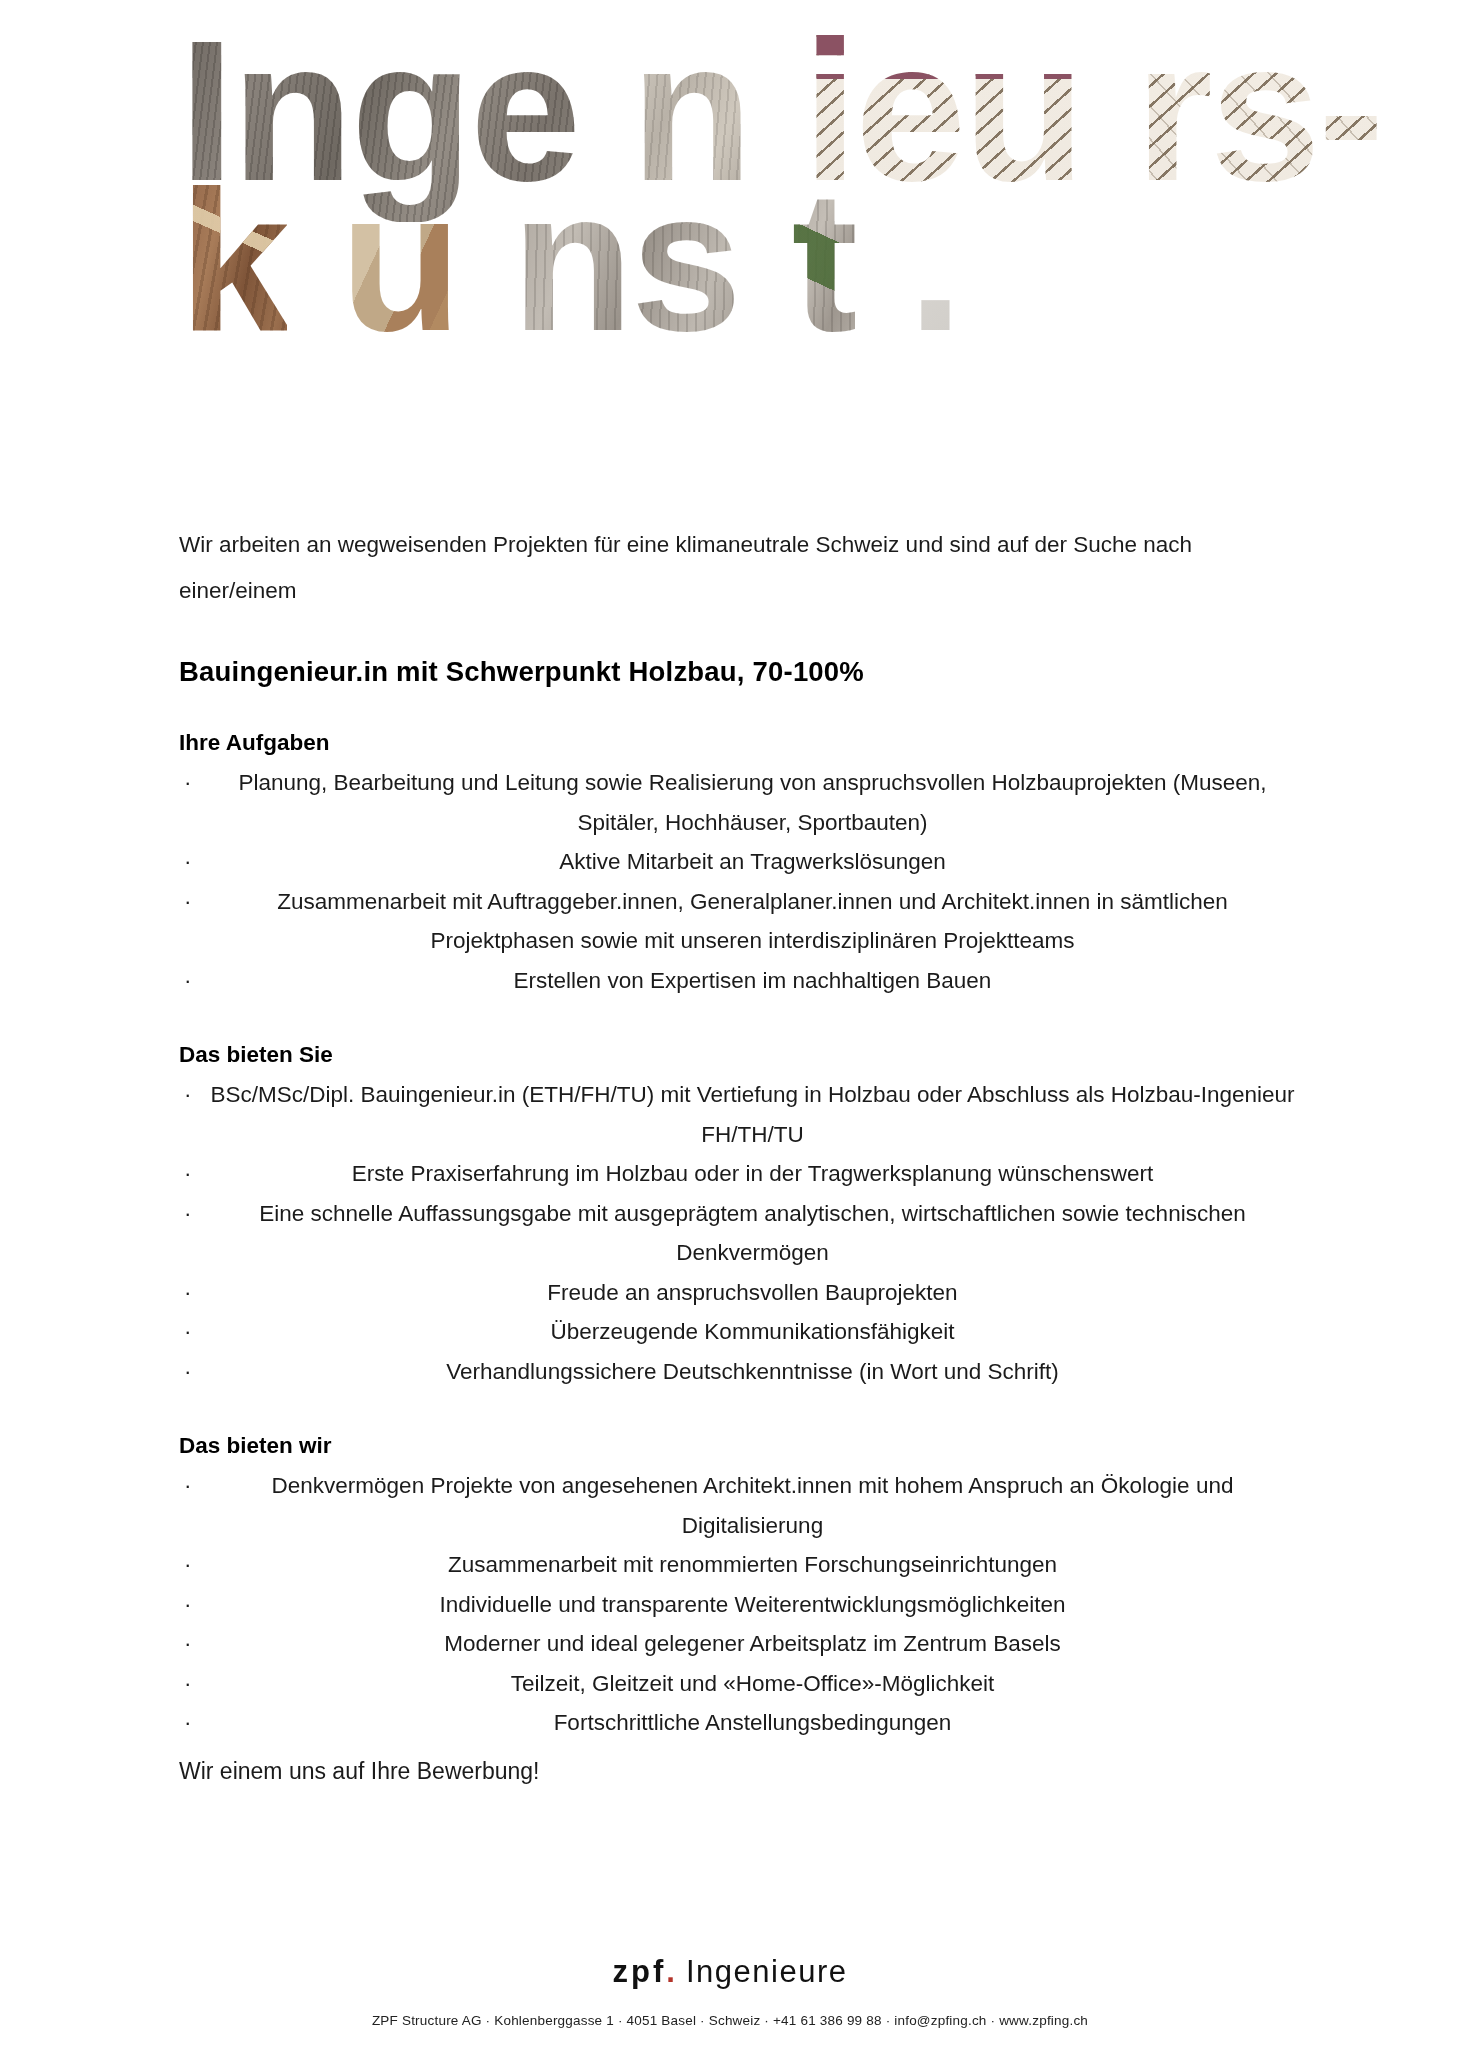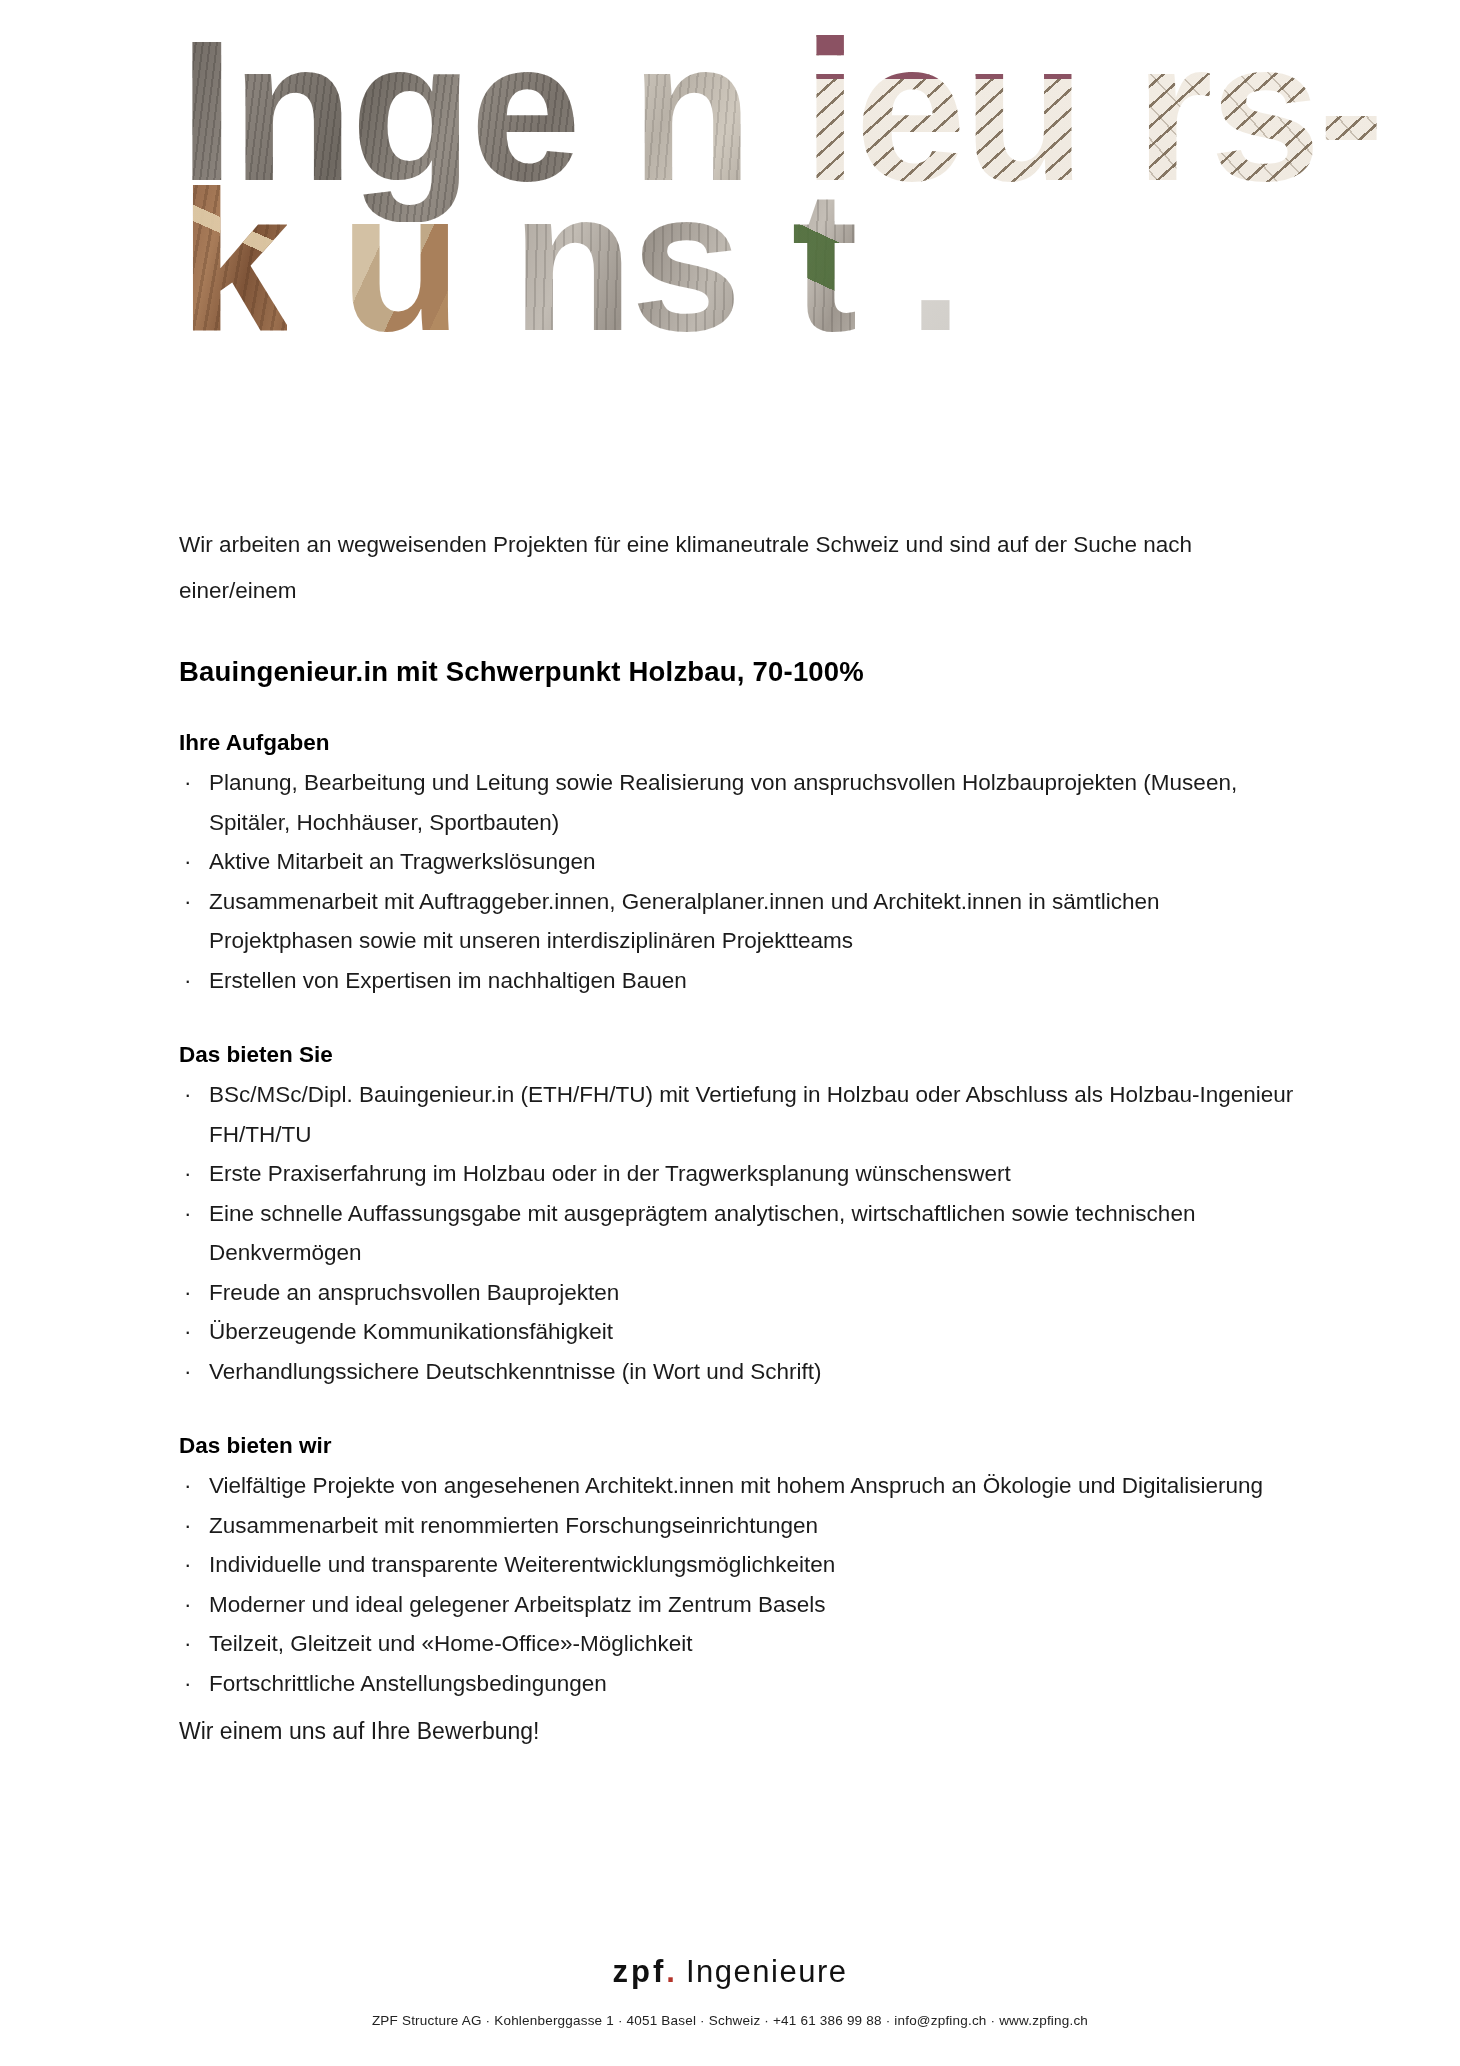--- a/index.html
+++ b/index.html
@@ -43,21 +43,21 @@
     linear-gradient(110deg,#aaa49c 0%,#c4beb6 40%,#9e978f 70%,#b8b2aa 100%);}
   .tex-dot{background-image:linear-gradient(135deg,#dedbd7,#cfccc7);}
 
   
   .intro{font-size:22.5px;line-height:46px;margin:186px 0 0;max-width:1215px;}
   .job-title{font-size:27.5px;font-weight:700;margin:42px 0 16px;color:#000;letter-spacing:.2px;}
   .sec{margin-top:42px;}
   .sec h3{font-size:22.5px;font-weight:700;margin:0 0 7px;color:#000;}
   .row{display:flex;font-size:22.5px;line-height:39.5px;}
   .dot{flex:0 0 30px;width:30px;padding-left:5px;box-sizing:border-box;}
-  .txt{flex:1;max-width:1178px;}
+  .txt{flex:1;max-width:1178px;text-align:center;}
   .closing{font-size:23px;line-height:56px;margin:0;max-width:1215px;}
   .closing.first{margin-top:30px;}
 
   
   .footer{position:absolute;left:0;right:0;bottom:0;text-align:center;}
   .zpf{font-size:31px;line-height:36px;}
   .zpf-bold{font-weight:700;letter-spacing:3px;color:#111;}
   .zpf-dot{font-weight:700;color:#b3342a;margin-right:11px;}
   .zpf-rest{font-weight:400;letter-spacing:1.5px;color:#111;}
   .addr{margin-top:23px;margin-bottom:38px;font-size:13.5px;color:#222;letter-spacing:.2px;}
@@ -160,21 +160,21 @@
           </div>
         </div>
     </section>
 
     <section class="sec">
       <h3>Das bieten wir</h3>
       <div class="list">
 
           <div class="row">
             <span class="dot">·</span>
-            <span class="txt">Vielfältige Projekte von angesehenen Architekt.innen mit hohem Anspruch an Ökologie und Digitalisierung</span>
+            <span class="txt">Denkvermögen Projekte von angesehenen Architekt.innen mit hohem Anspruch an Ökologie und Digitalisierung</span>
           </div>
 
           <div class="row">
             <span class="dot">·</span>
             <span class="txt">Zusammenarbeit mit renommierten Forschungseinrichtungen</span>
           </div>
 
           <div class="row">
             <span class="dot">·</span>
             <span class="txt">Individuelle und transparente Weiterentwicklungsmöglichkeiten</span>

